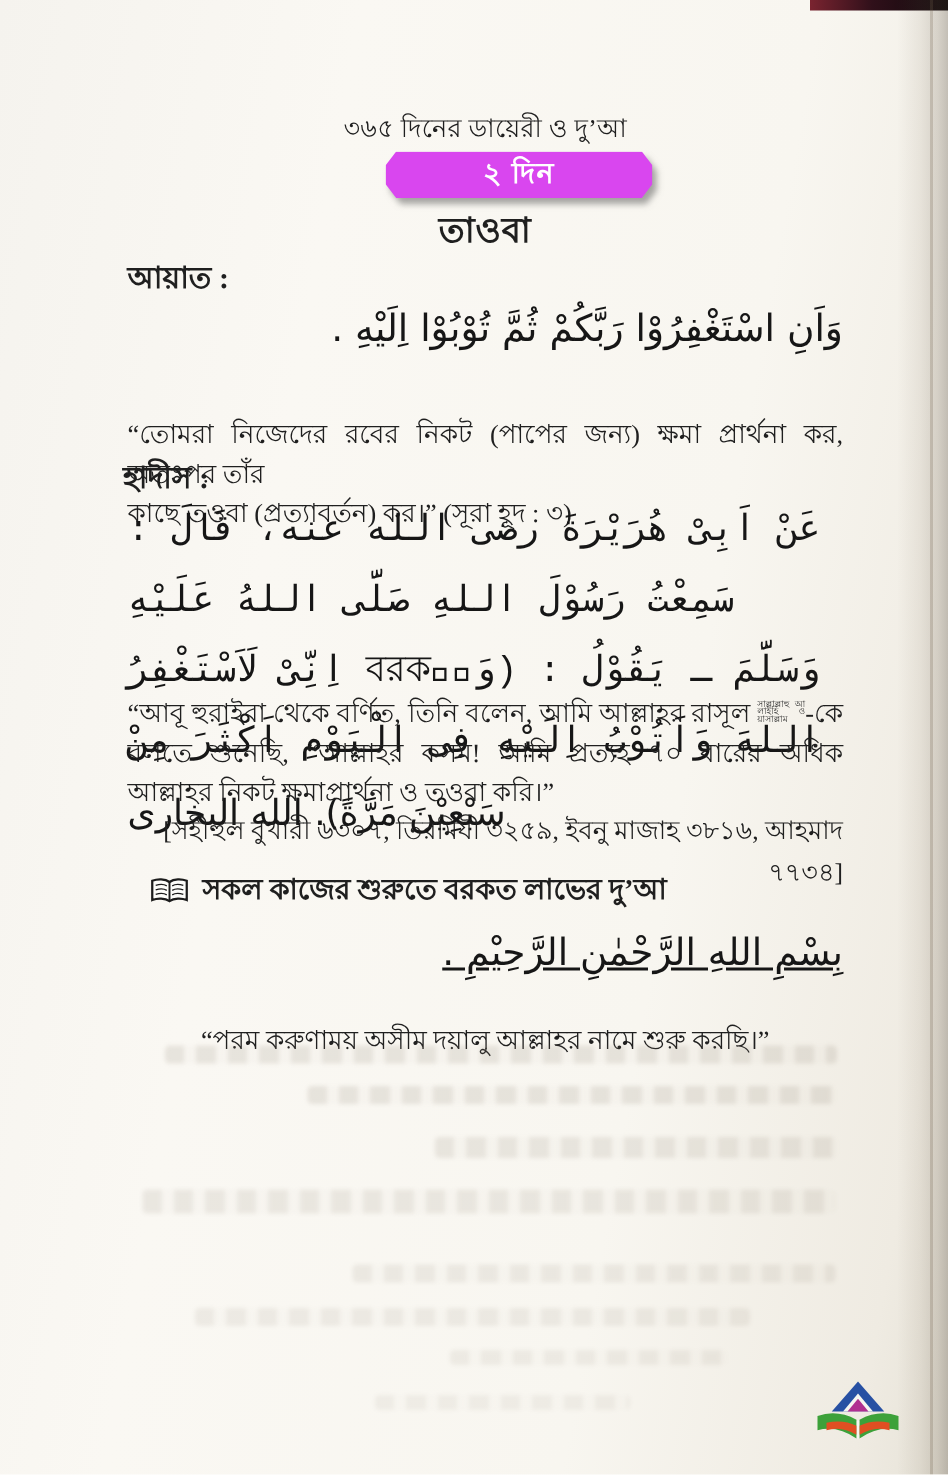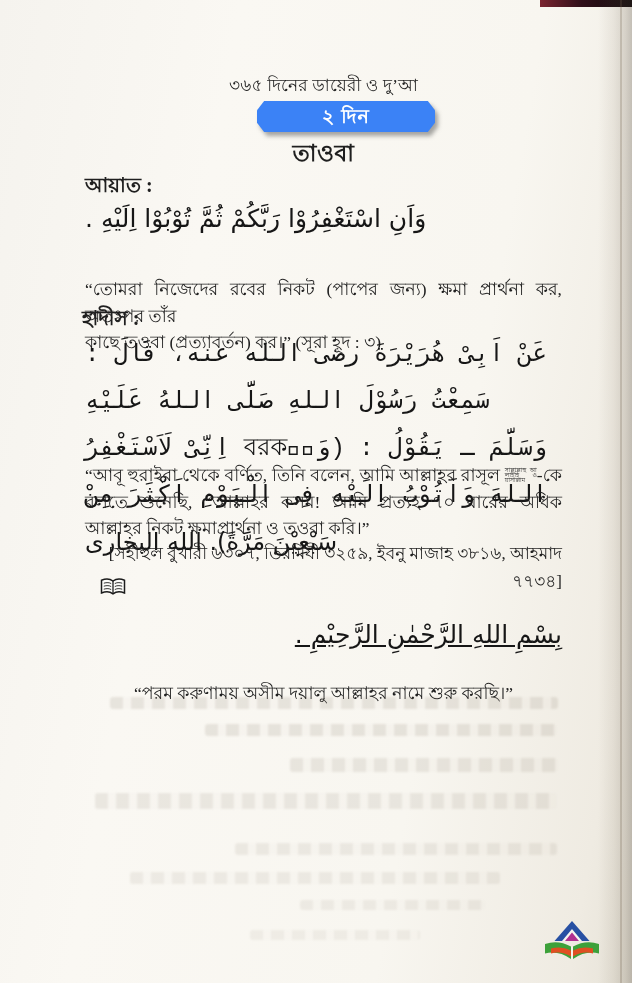--- a/index.html
+++ b/index.html
@@ -19,29 +19,29 @@
   .top-edge{top:0;right:0;width:92px;height:7px;
     background:linear-gradient(90deg,#7a2430,#30101a 45%,#0e080a);}
   .right-shadow{top:0;right:0;bottom:0;width:34px;
     background:linear-gradient(90deg,rgba(120,105,85,0) 0%,rgba(120,105,85,0.10) 45%,rgba(95,82,65,0.20) 80%,rgba(70,60,48,0.28) 100%);}
   .right-inner-line{top:0;bottom:0;right:10px;width:2px;background:rgba(110,95,75,0.25);}
 
   .header{top:72px;font-size:17px;letter-spacing:.2px;}
 
   .badge-wrap{top:101px;left:253px;width:186px;filter:drop-shadow(3px 4px 2px rgba(80,80,80,0.5));}
   .day-badge{
-    width:178px;height:31px;margin:0 auto;background:#3b82f6;color:#fff;
+    width:178px;height:31px;margin:0 auto;background:#d946ef;color:#fff;
     clip-path:polygon(4% 0%,96% 0%,100% 30%,100% 70%,96% 100%,4% 100%,0% 70%,0% 30%);
     font-size:19px;font-weight:bold;line-height:31px;text-align:center;letter-spacing:1px;
   }
   .chapter-title{top:135px;font-size:23px;font-weight:bold;letter-spacing:.5px;}
 
   .section-label{font-size:20px;font-weight:bold;}
   .ayat-label{top:170px;left:85px;}
-  .ayat-arabic{top:197px;left:85px;width:477px;text-align:left;font-size:25px;line-height:44px;}
+  .ayat-arabic{top:197px;left:85px;width:477px;text-align:right;font-size:25px;line-height:44px;}
   .ayat-trans{top:247px;font-size:17.5px;line-height:26.5px;text-align:justify;margin-top:29px;}
 
   .hadith-label{top:303px;left:82px;}
   .hadith-arabic{top:331px;left:85px;width:477px;font-size:24px;line-height:47px;}
   .hadith-arabic .l1,.hadith-arabic .l2{text-align:left;font-family:Liberation Mono, monospace;}
   .hadith-arabic .l3{text-align:left;}
   .hadith-trans{top:462px;font-size:17.5px;line-height:26.5px;text-align:justify;}
   .saw-mark{
     display:inline-block;width:32px;font-size:6px;line-height:5px;vertical-align:middle;
     color:#2b2b2b;word-break:break-all;white-space:normal;letter-spacing:0;transform:translateY(-1px);
@@ -95,20 +95,21 @@
 
 <div class="abs bn dua-head">
   <span style="display:inline-flex;">
     <svg width="26" height="18" viewBox="0 0 26 18">
       <path d="M13,3 C10,0.8 5,0.8 1.5,2.2 L1.5,15 C5,13.6 10,13.6 13,15.8 C16,13.6 21,13.6 24.5,15 L24.5,2.2 C21,0.8 16,0.8 13,3 Z" fill="#fdfdfa" stroke="#1c1c1c" stroke-width="1.5"></path>
       <line x1="13" y1="3" x2="13" y2="15.8" stroke="#1c1c1c" stroke-width="1.3"></line>
       <path d="M3.8,5.2 C6.6,4.3 9.6,4.5 11.2,5.6 M3.8,8.2 C6.6,7.3 9.6,7.5 11.2,8.6 M3.8,11.2 C6.6,10.3 9.6,10.5 11.2,11.6" fill="none" stroke="#1c1c1c" stroke-width="0.9"></path>
       <path d="M14.8,5.6 C16.4,4.5 19.4,4.3 22.2,5.2 M14.8,8.6 C16.4,7.5 19.4,7.3 22.2,8.2 M14.8,11.6 C16.4,10.5 19.4,10.3 22.2,11.2" fill="none" stroke="#1c1c1c" stroke-width="0.9"></path>
     </svg>
   </span>
+  <span>সকল কাজের শুরুতে বরকত লাভের দু’আ</span>
 </div>
 <div class="abs ar dua-arabic">بِسْمِ اللهِ الرَّحْمٰنِ الرَّحِيْمِ .</div>
 <div class="abs text-band bn dua-trans">“পরম করুণাময় অসীম দয়ালু আল্লাহর নামে শুরু করছি।”</div>
 
 <div class="abs smudge" style="top:697px;left:110px;width:448px;height:12px;"></div>
 <div class="abs smudge" style="top:724px;left:205px;width:352px;height:12px;"></div>
 <div class="abs smudge" style="top:758px;left:290px;width:268px;height:14px;opacity:.5;"></div>
 <div class="abs smudge" style="top:793px;left:95px;width:462px;height:16px;opacity:.45;"></div>
 <div class="abs smudge" style="top:843px;left:235px;width:322px;height:12px;opacity:.4;"></div>
 <div class="abs smudge" style="top:872px;left:130px;width:370px;height:12px;opacity:.38;"></div>

